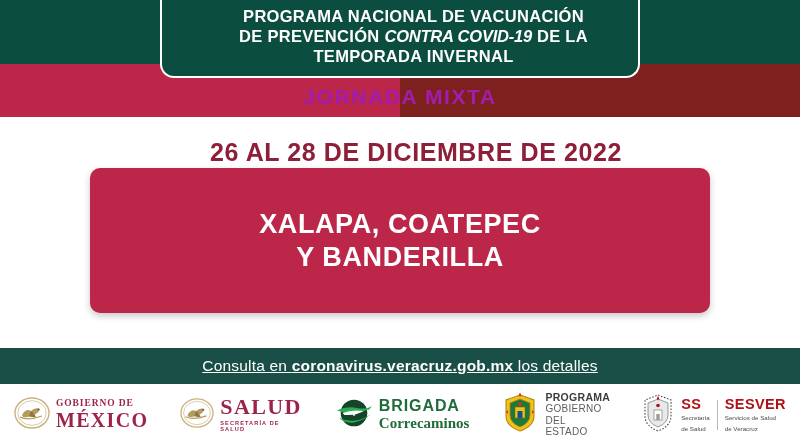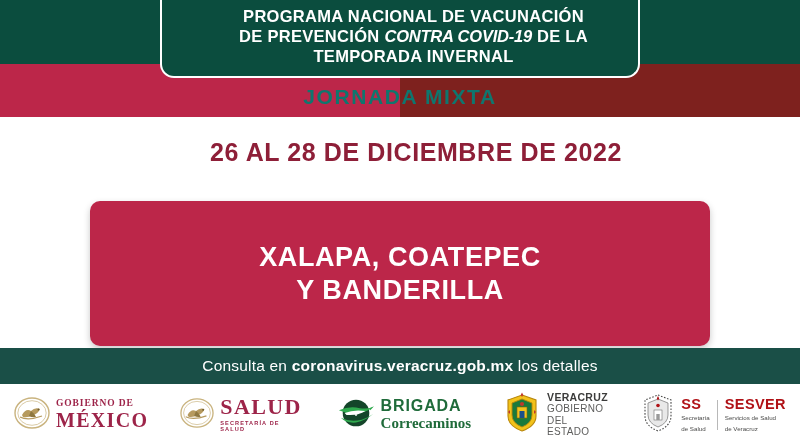--- a/index.html
+++ b/index.html
@@ -100,21 +100,21 @@
     top: 63px;
     width: 800px;
     height: 54px;
     z-index: 6;
     display: flex;
     align-items: center;
     justify-content: center;
     pointer-events: none;
   }
   .band-red-label span {
-    color: #0f766e;
+    color: #a21caf;
     font-size: 21px;
     font-weight: bold;
     letter-spacing: 1.6px;
     padding-top: 14px;
     text-align: center;
   }
 
   
   .date-strip {
     position: absolute;
@@ -143,21 +143,20 @@
     width: 620px;
     height: 145px;
     background: #bc2649;
     border-radius: 10px;
     box-shadow: 0 3px 7px rgba(0,0,0,0.22);
     display: flex;
     flex-direction: column;
     align-items: center;
     justify-content: center;
     z-index: 2;
-    margin-top: 33px;
   }
   .locality-line {
     color: #ffffff;
     font-size: 27px;
     font-weight: bold;
     letter-spacing: 0.6px;
     line-height: 33px;
     text-align: center;
   }
 
@@ -171,20 +170,21 @@
     background: #1a4f47;
     display: flex;
     align-items: center;
     justify-content: center;
     z-index: 2;
   }
   .url-band-text {
     color: #ffffff;
     font-size: 15.5px;
     letter-spacing: 0.2px;
+    text-decoration: underline;
   }
   .url-band-text b {
     font-weight: bold;
   }
 
   
   .logo-strip {
     position: absolute;
     left: 0;
     top: 384px;
@@ -419,21 +419,21 @@
           <path d="M19 7 L29 11 L29 23 Q29 31 19 35 Q9 31 9 23 L9 11 Z" fill="#1a7a3c" stroke="#b8860b" stroke-width="0.9"></path>
           <rect x="14" y="15" width="10" height="11" fill="#f2c21a" stroke="#8a6508" stroke-width="0.6"></rect>
           <rect x="16.5" y="19" width="5" height="7" fill="#1a4f8a"></rect>
           <path d="M19 0.5 L20.3 3 L19 5 L17.7 3 Z" fill="#c0392b"></path>
           <circle cx="19" cy="12" r="2.1" fill="#c0392b"></circle>
           <path d="M7 18 L5 20 L7 22 Z" fill="#c0392b"></path>
           <path d="M31 18 L33 20 L31 22 Z" fill="#c0392b"></path>
         </svg>
       </span>
       <span class="ver-text">
-        <span class="ver-1">VERACRUZ</span>
+        <span class="ver-1">PROGRAMA</span>
         <span class="ver-2">GOBIERNO</span>
         <span class="ver-3">DEL ESTADO</span>
       </span>
     </div>
 
     <div class="logo ss-group">
       <span class="seal">
         <svg width="32" height="40" viewBox="0 0 32 40">
           <path d="M16 2 L29 7 L29 23 Q29 33 16 38 Q3 33 3 23 L3 7 Z" fill="none" stroke="#4a4a49" stroke-width="1.1" stroke-dasharray="1.6 1.6"></path>
           <path d="M16 6 L26 10 L26 22 Q26 30 16 34 Q6 30 6 22 L6 10 Z" fill="#e9e9e9" stroke="#707070" stroke-width="0.7"></path>

